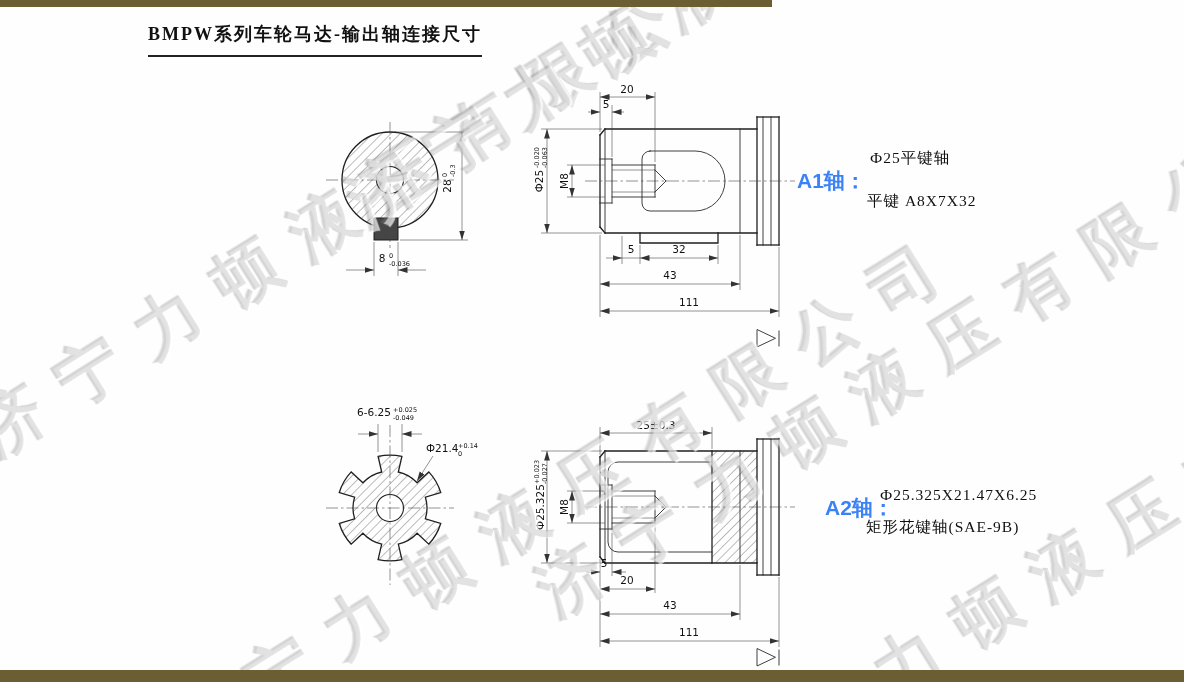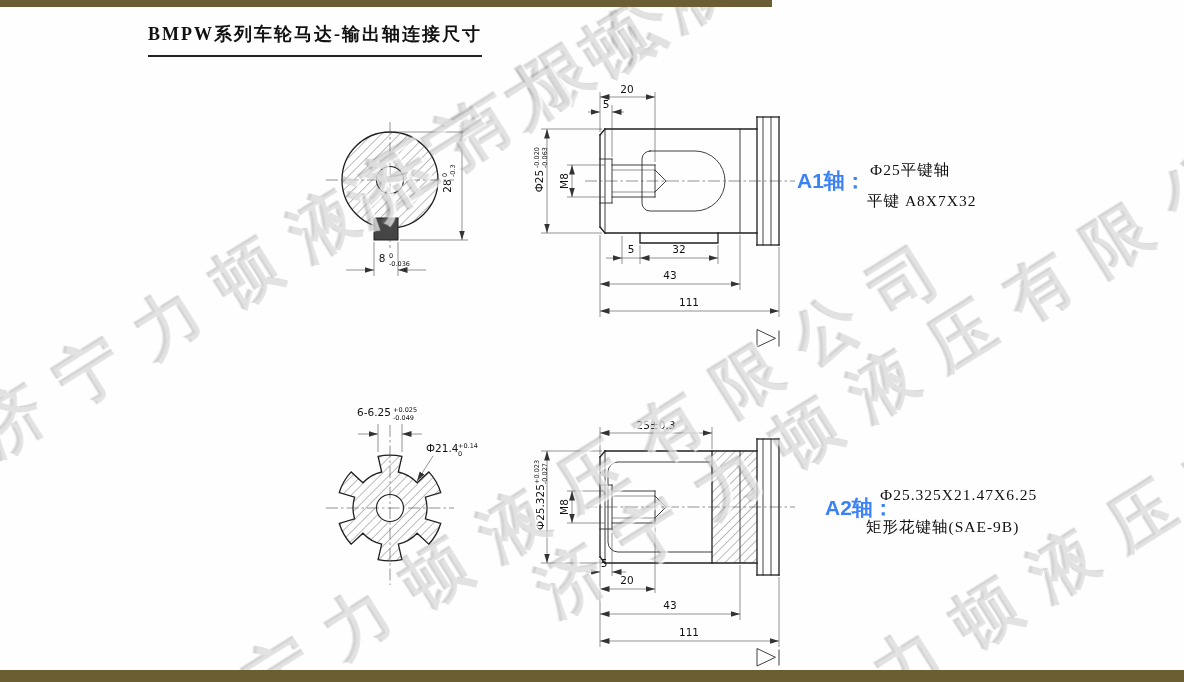--- a/index.html
+++ b/index.html
@@ -40,21 +40,21 @@
     <div class="wm" style="left:-40px;top:400px">济宁力顿液压有限公司</div>
     <div class="wm" style="left:330px;top:170px">济宁力顿液压有限公司</div>
     <div class="wm" style="left:150px;top:700px">济宁力顿液压有限公司</div>
     <div class="wm" style="left:520px;top:560px">济宁力顿液压有限公司</div>
     <div class="wm" style="left:700px;top:740px">济宁力顿液压有限公司</div>
   </div>
 
   <h1 class="title">BMPW系列车轮马达-输出轴连接尺寸</h1>
 
   <div class="shaft-label" style="left:797px;top:167px">A1轴：</div>
-  <div class="shaft-desc" style="left:870px;top:160px">Ф25平键轴</div>
+  <div class="shaft-desc" style="left:870px;top:148px">Ф25平键轴</div>
   <div class="shaft-desc" style="left:867px;top:191px">平键 A8X7X32</div>
   <div class="shaft-label" style="left:825px;top:494px">A2轴：</div>
   <div class="shaft-desc" style="left:880px;top:486px">Ф25.325X21.47X6.25</div>
   <div class="shaft-desc" style="left:866px;top:517px">矩形花键轴(SAE-9B)</div>
 
   <svg class="cad" width="1184" height="682" viewBox="0 0 1184 682">
     <defs>
       <marker id="arw" viewBox="0 0 10 7" markerWidth="10" markerHeight="7" refX="9.5" refY="3.5" orient="auto-start-reverse" markerUnits="userSpaceOnUse">
         <path d="M0,0.6 L9.5,3.5 L0,6.4 Z" fill="#333"></path>
       </marker>

